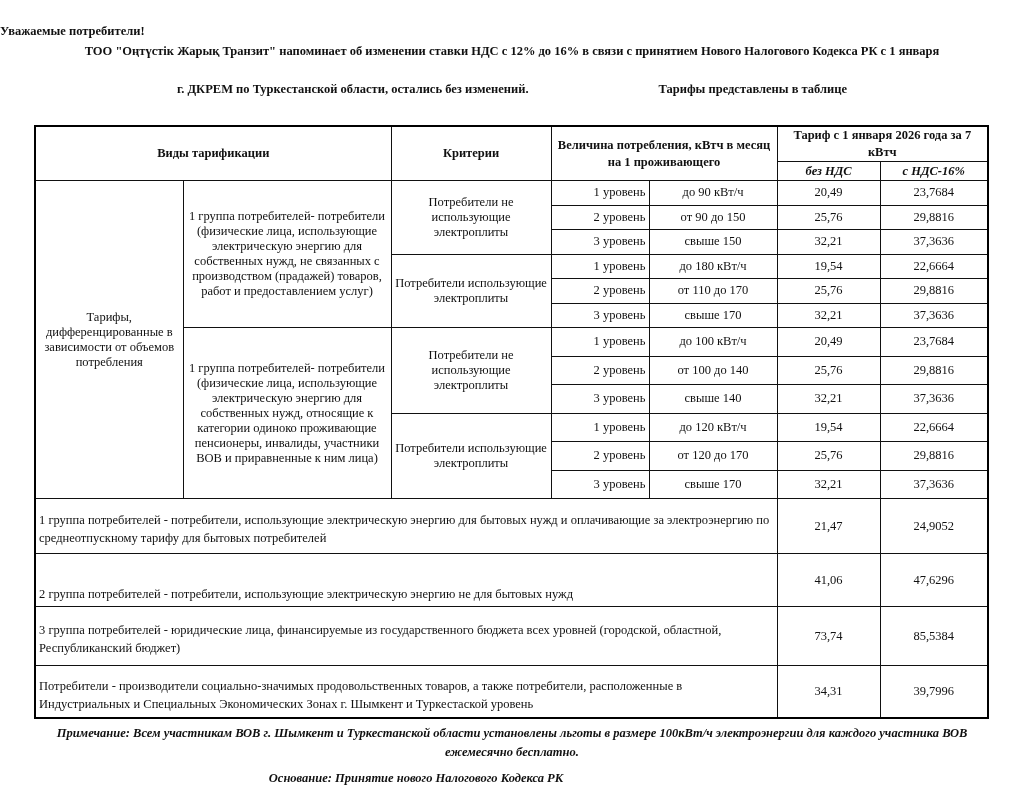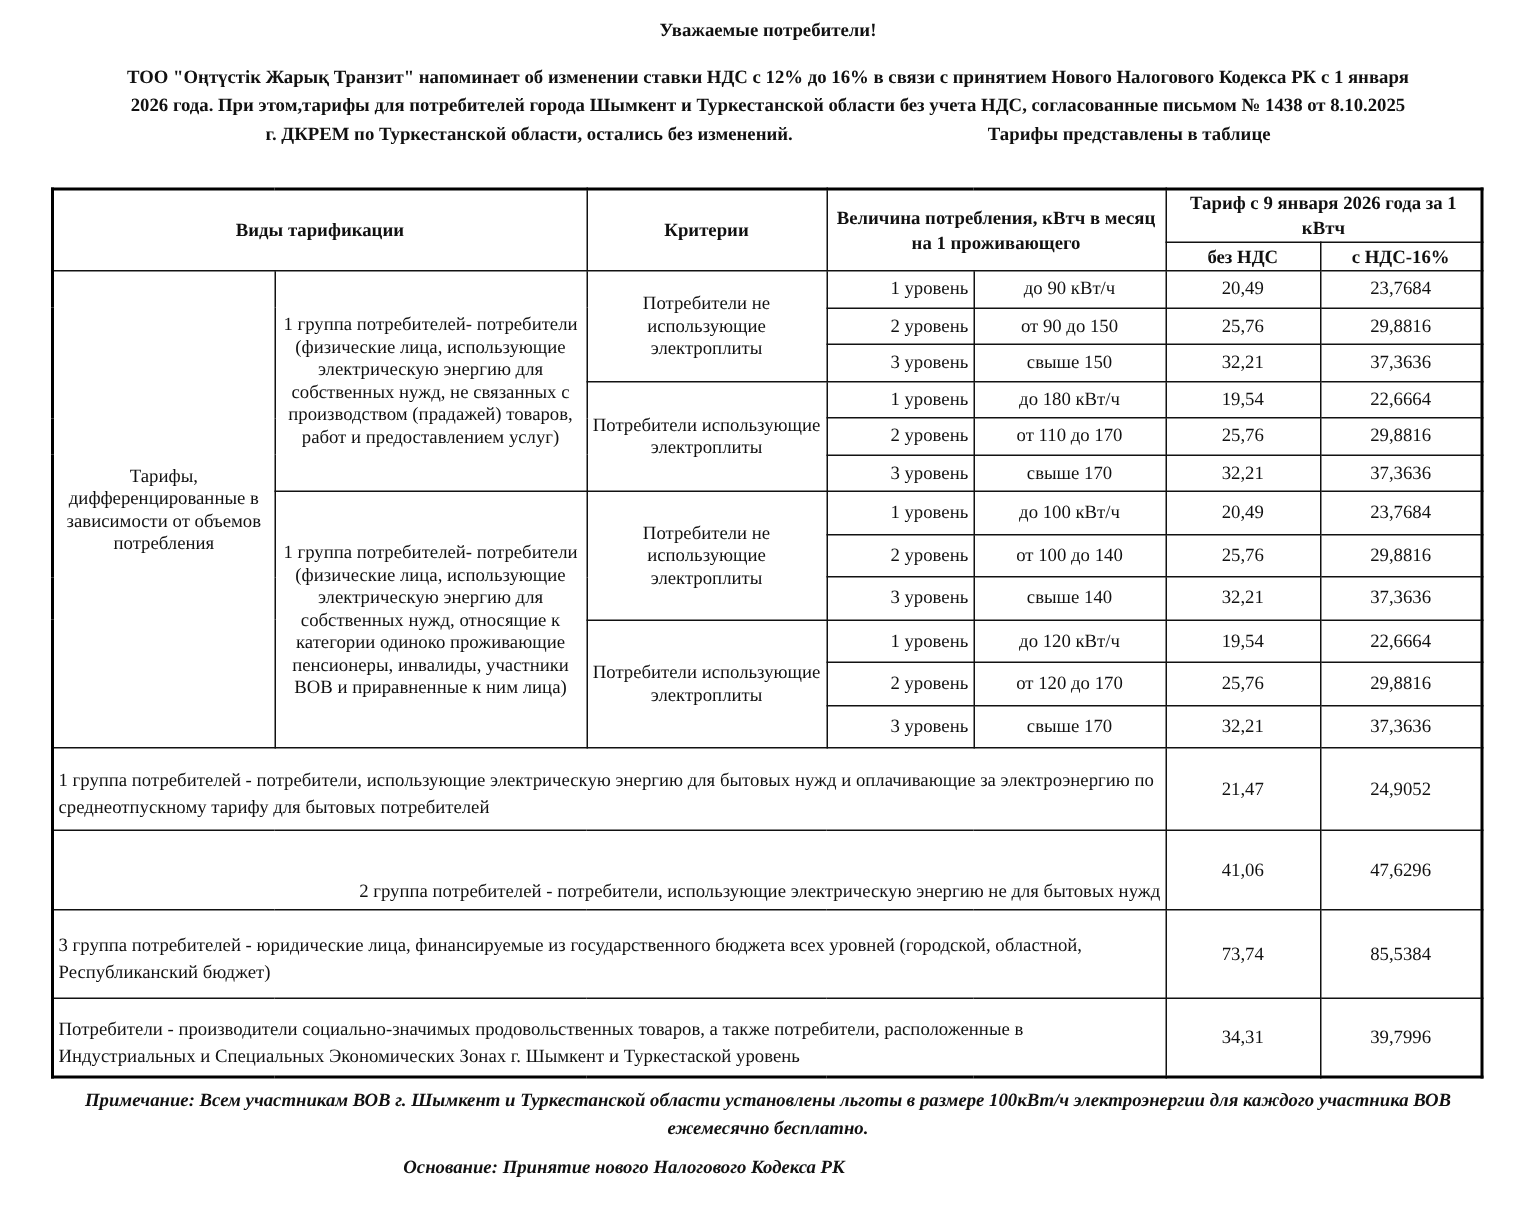--- a/index.html
+++ b/index.html
@@ -1,88 +1,88 @@
 <!DOCTYPE html>
 <html><head>
 <meta charset="utf-8">
 <style>
   html, body { margin: 0; padding: 0; background: #ffffff; }
   body {
     width: 1024px; height: 811px; overflow: hidden; position: relative;
     font-family: "Liberation Serif", "DejaVu Serif", serif; color: #111;
   }
   .greeting {
-    position: absolute; left: 0; top: 13px; width: 1024px; text-align: center;
+    position: absolute; left: 0; top: 24px; width: 1024px; 
     font-weight: bold; font-size: 12.5px;
   }
   .intro {
     position: absolute; left: 30px; top: 42px; width: 964px; text-align: center;
     font-weight: bold; font-size: 12.5px; line-height: 19px;
   }
   .intro .gap { display: inline-block; width: 130px; }
   table.tariffs {
     position: absolute; left: 34px; top: 125px; width: 953px;
     border-collapse: collapse; table-layout: fixed;
     border: 2.5px solid #000; font-size: 12.5px;
   }
   table.tariffs td, table.tariffs th {
     border: 1.3px solid #111; padding: 0 3px; vertical-align: middle;
   }
   table.tariffs th { font-weight: bold; text-align: center; line-height: 17px; }
   .c { text-align: center; }
   .lvl { text-align: right; padding-left: 3px !important; }
   .hdr-row1 th { height: 32px; }
-  .hdr-row2 th { height: 18px; }
+  .hdr-row2 th { height: 18px; font-style: italic; }
   .hdr-big { height: 53px; margin-left: 41px; }
   .data-row td { height: 23.5px; line-height: 15px; }
   .data-row.tall td { height: 27.5px; }
   .wrap { line-height: 18px; }
   .crit { line-height: 17px; }
   .grp-row td.desc { text-align: left; line-height: 18px; padding-top: 8px; padding-bottom: 2px; font-size: 12.5px; }
   .grp-row.g1 td { height: 44px; }
   .grp-row.g2 td { height: 41px; }
   .grp-row.g3 td { height: 48px; }
   .grp-row.g4 td { height: 41px; }
-  .g2 td.desc { vertical-align: bottom; padding-bottom: 3px; text-align: right; }
+  .g2 td.desc { vertical-align: bottom; padding-bottom: 3px; }
   .note {
     position: absolute; left: 40px; top: 724px; width: 944px; text-align: center;
     font-weight: bold; font-style: italic; font-size: 12.5px; line-height: 19px;
   }
   .basis {
     position: absolute; left: 0; top: 771px; width: 832px; text-align: center;
     font-weight: bold; font-style: italic; font-size: 12.5px;
   }
 </style>
 </head>
 <body>
 
 <div class="greeting">Уважаемые потребители!</div>
 
 <div class="intro">
   <span>ТОО "Оңтүстік Жарық Транзит" напоминает об изменении ставки НДС с 12% до 16%  в связи с принятием Нового Налогового Кодекса РК с 1 января</span><br>
-  <span>2026 года.   При этом,тарифы для потребителей  города Шымкент и Туркестанской области без учета  НДС, согласованные письмом № 1438 от 8.10.2025</span><br>
+  <br>
   <span>г. ДКРЕМ по Туркестанской области, остались без изменений.</span><span class="gap"></span><span>Тарифы представлены  в таблице</span>
 </div>
 
 <table class="tariffs">
   <colgroup>
     <col style="width:148px">
     <col style="width:208px">
     <col style="width:160px">
     <col style="width:98px">
     <col style="width:128px">
     <col style="width:103px">
     <col style="width:108px">
   </colgroup>
   <tbody>
       <tr class="hdr-row1">
     <th colspan="2" rowspan="2" class="hdr-big">Виды тарификации</th>
     <th rowspan="2">Критерии</th>
     <th colspan="2" rowspan="2">Величина потребления, кВтч в месяц на 1 проживающего</th>
-    <th colspan="2">Тариф с 9 января 2026 года за 1 кВтч</th>
+    <th colspan="2">Тариф с 1 января 2026 года за 7 кВтч</th>
   </tr>
   <tr class="hdr-row2">
     <th>без НДС</th>
     <th>с НДС-16%</th>
   </tr>
 
   <tr class="data-row">
     <td rowspan="12" class="c wrap">Тарифы, дифференцированные в зависимости от объемов потребления</td>
     <td rowspan="6" class="c wrap">1 группа потребителей- потребители (физические лица, использующие электрическую энергию для собственных нужд, не связанных с производством (прадажей) товаров, работ и предоставлением услуг)</td>
     <td rowspan="3" class="c crit">Потребители не использующие электроплиты</td>

